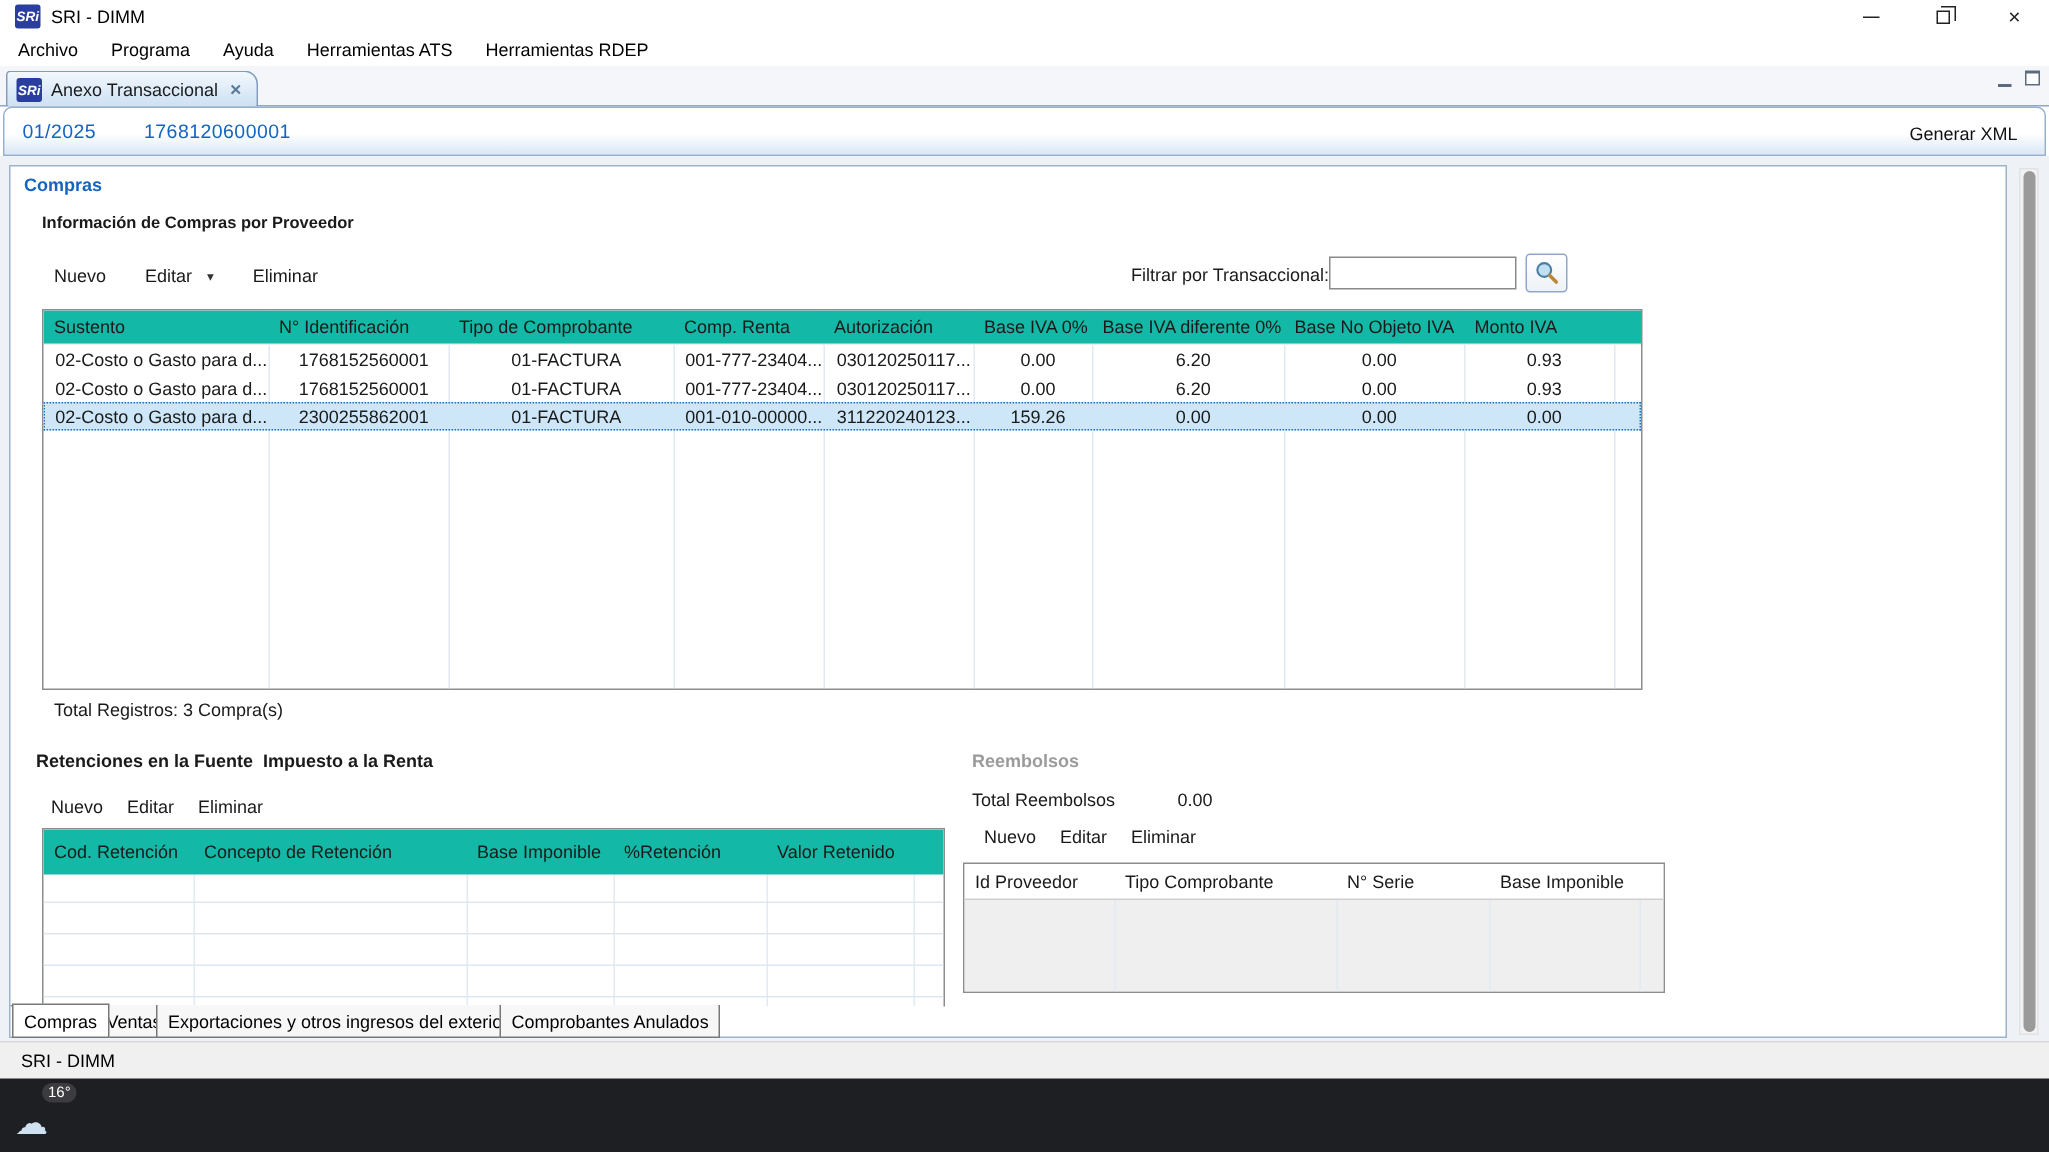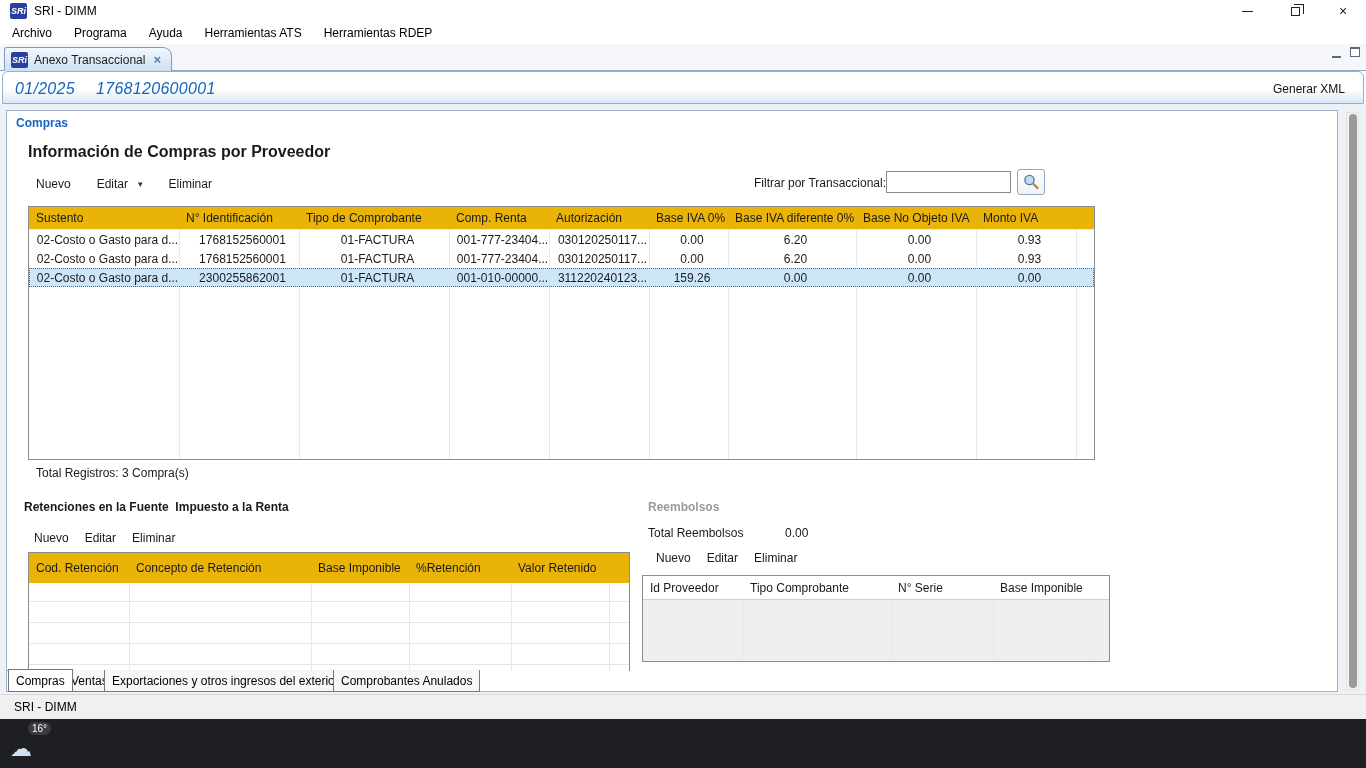--- a/index.html
+++ b/index.html
@@ -32,49 +32,49 @@
     border-top-left-radius:3px; border-top-right-radius:9px; }
   #editor-tab .label { color:#1c1c1c; }
   #tab-close { color:#5a7a9a; font-size:13px; font-weight:bold; padding:0 2px; }
   .view-btn { position:absolute; top:3px; width:14px; height:12px; }
   #view-min { left:1330px; } #view-min span { position:absolute; left:2px; bottom:1px; width:9px; border-top:2px solid #5a6b7d; }
   #view-max { left:1348px; } #view-max span { position:absolute; left:2px; top:0; width:10px; height:10px; border:1px solid #5a6b7d; border-top-width:2px; background:#fff; }
 
   
   #headerband { position:absolute; left:2px; top:71px; width:1362px; height:33px;
     background:linear-gradient(#ffffff 55%, #d9e7f6); border:1px solid #96b0cf; border-radius:6px 6px 0 0; }
-  .hdr-blue { position:absolute; top:8px; color:#1565c0; font-size:16px; letter-spacing:.3px; white-space:nowrap;font-style:italic; }
+  .hdr-blue { position:absolute; top:8px; color:#1565c0; font-size:13px; letter-spacing:.3px; white-space:nowrap; }
   #hdr-period { left:12px; } #hdr-ruc { left:93px; } #hdr-name { left:253px; }
   #generar-xml { position:absolute; right:18px; top:10px; color:#111; font-size:12px; cursor:default; }
 
   
   #content-bg { position:absolute; left:0; top:104px; width:1366px; height:615px; background:#eef1f6; }
   #panel { position:absolute; left:6px; top:110px; width:1332px; height:582px; background:#ffffff; border:1px solid #9db3cd; }
   #vscroll { position:absolute; left:1346px; top:112px; width:13px; height:578px; background:#f2f2f2; border:1px solid #e2e2e2; }
   #vscroll .thumb { position:absolute; left:2px; top:1px; width:8px; height:574px; background:#9a9a9a; border-radius:4px; }
 
   .blue-label { color:#1565c0; font-weight:bold; }
   .bold { font-weight:bold; }
   .tool-link { color:#1a1a1a; cursor:default; }
 
   
   #compras-label { position:absolute; left:16px; top:116px; }
-  #compras-title { position:absolute; left:28px; top:143px; font-size:16px; }
+  #compras-title { position:absolute; left:28px; top:143px; font-size:11px; }
   #compras-toolbar { position:absolute; left:36px; top:177px; display:flex; align-items:center; gap:26px; }
   #editar-wrap { display:flex; align-items:center; gap:10px; }
   .drop-arrow { font-size:9px; color:#333; }
   #filter-label { position:absolute; left:754px; top:176px; }
   #filter-input { position:absolute; left:886px; top:171px; width:125px; height:22px; border:1px solid #8a8a8a; background:#fff; padding:0 4px; font:inherit; }
   #filter-btn { position:absolute; left:1017px; top:169px; width:28px; height:26px; background:linear-gradient(#ffffff,#eef2f6);
     border:1px solid #8fa8c8; border-radius:3px; display:flex; align-items:center; justify-content:center; }
 
   
   .grid { position:absolute; background:#fff; border:1px solid #8c8c8c; overflow:hidden; }
   .vline { position:absolute; top:0; bottom:0; width:1px; background:#e2eaf3; }
-  .grid-header { position:absolute; left:0; top:0; right:0; display:flex; align-items:center; background:#eab308; }
+  .grid-header { position:absolute; left:0; top:0; right:0; display:flex; align-items:center; background:#14b8a6; }
   .grid-row { position:absolute; left:0; right:0; display:flex; align-items:center; }
   .cell { padding-left:7px; white-space:nowrap; overflow:hidden; flex:0 0 auto; }
 
   
   #main-table { left:28px; top:206px; width:1067px; height:254px; }
   #main-table .grid-header { height:23px; border-bottom:1px solid #ececec; }
   #main-table .grid-row { height:19px;text-align:center; }
   .mc0{width:150px}.mc1{width:120px}.mc2{width:150px}.mc3{width:100px}.mc4{width:100px}.mc5{width:79px}.mc6{width:128px}.mc7{width:120px}.mc8{width:100px}
   #main-table .sel { background:#cde7f9; outline:1px dotted #1f6fc0; outline-offset:-1px; }
 

